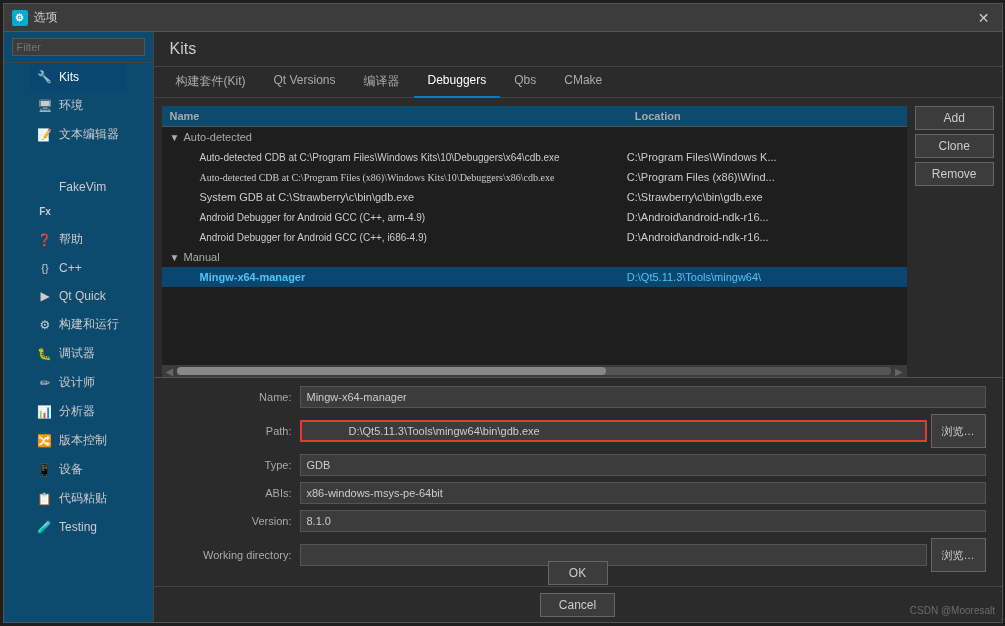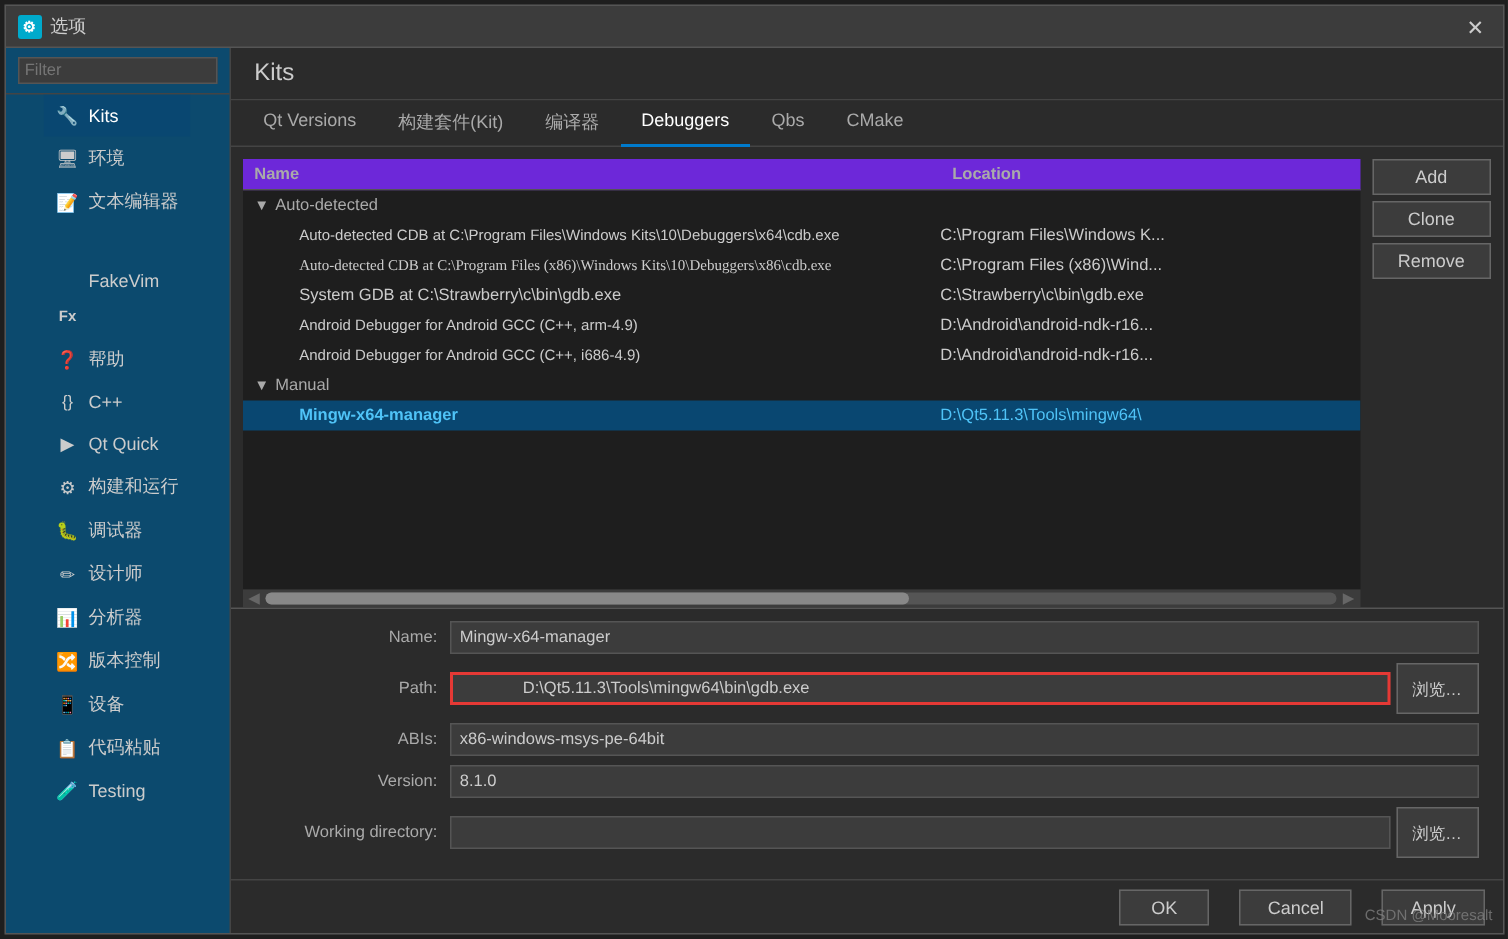--- a/index.html
+++ b/index.html
@@ -164,21 +164,21 @@
     .table-area {
       flex: 1;
       overflow: hidden;
       display: flex;
       flex-direction: column;
       padding: 0 8px;
     }
 
     .table-header {
       display: flex;
-      background: #6d28d9;
+      background: #0c4a6e;
       border-bottom: 1px solid #555;
       margin-top: 8px;
       flex-shrink: 0;
     }
 
     .table-header-cell {
       padding: 4px 8px;
       font-size: 11px;
       color: #aaa;
       font-weight: bold;
@@ -333,24 +333,25 @@
       min-width: 70px;
     }
 
     
     .bottom-bar {
       height: 36px;
       background: #2b2b2b;
       border-top: 1px solid #444;
       display: flex;
       align-items: center;
-      justify-content: flex-end;
+      justify-content: center;
       padding: 0 12px;
-      gap: 20px;
-      flex-shrink: 0;
+      gap: 8px;
+      flex-shrink: 0;
+      flex-direction: column;
     }
 
     .bottom-btn {
       background: #3c3c3c;
       border: 1px solid #666;
       color: #ccc;
       padding: 4px 18px;
       font-size: 12px;
       cursor: pointer;
       min-width: 60px;
@@ -451,22 +452,22 @@
           <span class="sidebar-item-icon">🧪</span>
           <span>Testing</span>
         </div>
       </div>
     </div>
 
     <div class="main-panel">
       <div class="main-title">Kits</div>
 
       <div class="tab-bar">
+        <div class="tab">构建套件(Kit)</div>
         <div class="tab">Qt Versions</div>
-        <div class="tab">构建套件(Kit)</div>
         <div class="tab">编译器</div>
         <div class="tab active">Debuggers</div>
         <div class="tab">Qbs</div>
         <div class="tab">CMake</div>
       </div>
 
       <div class="table-plus-actions">
         <div class="table-area">
           <div class="table-header">
             <div class="table-header-cell name-col">Name</div>
@@ -547,20 +548,24 @@
           <span class="detail-label">Name:</span>
           <input type="text" class="detail-input" value="Mingw-x64-manager" style="">
         </div>
 
         <div class="detail-row">
           <span class="detail-label">Path:</span>
           <input type="text" class="detail-input path-input" value="D:\Qt5.11.3\Tools\mingw64\bin\gdb.exe" style="flex: 1 1 0%;">
           <button class="browse-btn">浏览…</button>
         </div>
 
+        <div class="detail-row">
+          <span class="detail-label">Type:</span>
+          <div class="detail-input-readonly">GDB</div>
+        </div>
 
         <div class="detail-row">
           <span class="detail-label">ABIs:</span>
           <div class="detail-input-readonly">x86-windows-msys-pe-64bit</div>
         </div>
 
         <div class="detail-row">
           <span class="detail-label">Version:</span>
           <div class="detail-input-readonly">8.1.0</div>
         </div>

